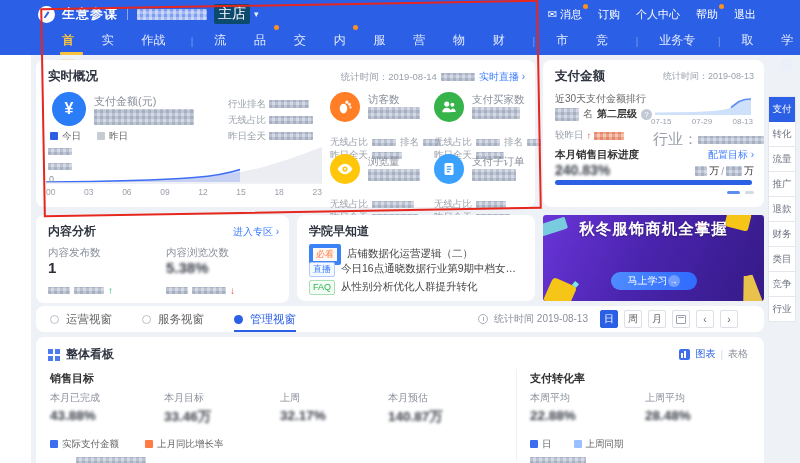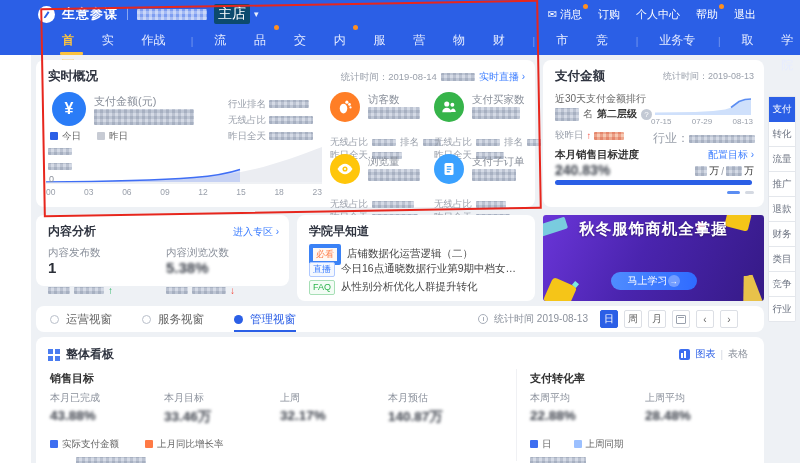--- a/index.html
+++ b/index.html
@@ -322,21 +322,21 @@
 
   <svg class="abs" style="left:112px;top:36px" width="96" height="19" viewBox="0 0 96 19">
     <path d="M0,16.5 L40,16 L58,15 L70,13.5 L78,11 L84,5.5 L90,3.5 L96,3 L96,19 L0,19 Z" fill="#cfe0fb"></path>
     <path d="M76,11.5 L84,5.5 L90,3.5 L96,3" stroke="#5b8df2" stroke-width="1.6" fill="none"></path>
   </svg>
   <div class="abs" style="left:108px;top:57px;width:102px;display:flex;justify-content:space-between;font-size:8px;color:#9aa0ab">
     <span>07-15</span>
       <span>07-29</span>
       <span>08-13</span>
   </div>
-  <div class="abs" style="left:110px;top:70px;font-size:12px;color:#9aa0ab;display:flex;align-items:center;gap:0">
+  <div class="abs" style="left:110px;top:70px;font-size:15px;color:#9aa0ab;display:flex;align-items:center;gap:0">
     <span>行业：</span>
     <span class="mz" style="width:66px;height:8px"></span>
   </div>
 
   <div class="abs" style="left:12px;top:88px;font-size:10.5px;color:#333;font-weight:bold">本月销售目标进度</div>
   <span class="abs link" style="right:10px;top:88px"><span>配置目标</span> <span class="chev">›</span></span>
 
   <div class="abs bv" style="left:12px;top:102px;font-size:14px;font-weight:bold">240.83%</div>
   <div class="abs" style="right:10px;top:104px;display:flex;align-items:center;gap:2px;font-size:10px;color:#333">
     <span class="mz" style="width:12px;height:10px"></span>
@@ -346,21 +346,21 @@
     <span>万</span>
   </div>
 
   <div class="abs" style="left:12px;top:120px;width:197px;height:5px;border-radius:3px;background:#2b5fe6"></div>
   <div class="abs" style="right:10px;top:131px;display:flex;gap:5px;align-items:center">
     <span style="width:13px;height:3px;background:#5b8df2;border-radius:2px;display:inline-block"></span>
     <span style="width:9px;height:3px;background:#d4d9e2;border-radius:2px;display:inline-block"></span>
   </div>
 </div>
 
-<div class="card" style="left:36px;top:215px;width:253px;height:71px">
+<div class="card" style="left:36px;top:215px;width:253px;height:88px">
   <div class="abs ctitle" style="left:12px;top:8px;font-size:12px">内容分析</div>
   <span class="abs link" style="right:10px;top:10px"><span>进入专区</span> <span class="chev">›</span></span>
 
   <div class="abs lbl" style="left:12px;top:31px;font-size:10.5px">内容发布数</div>
   <div class="abs" style="left:12px;top:44px;font-size:15px;color:#2b2f38;font-weight:bold">1</div>
   <div class="abs msub" style="left:12px;top:66px">
     <span class="mz" style="width:22px;height:7px"></span>
     <span class="mz" style="width:30px;height:7px"></span>
     <span style="color:#1fb35c;font-size:10px">↑</span>
   </div>

